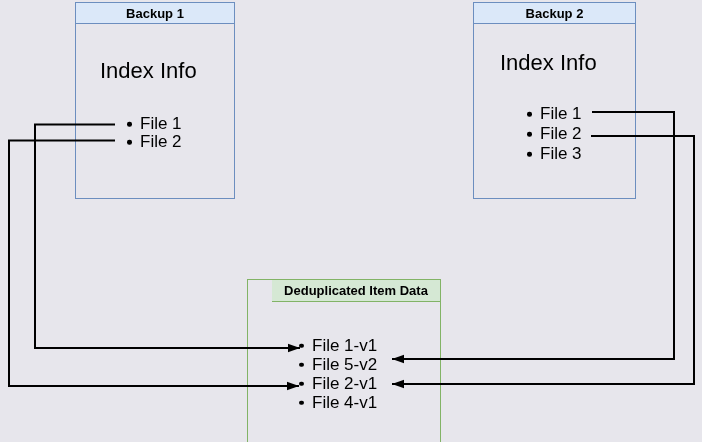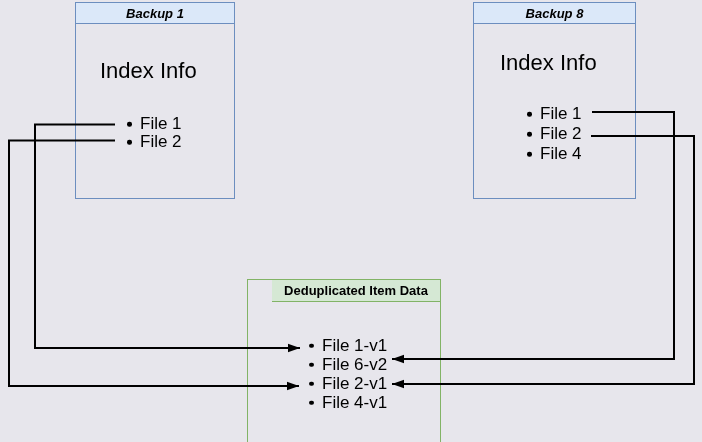--- a/index.html
+++ b/index.html
@@ -12,21 +12,21 @@
     --text:#000000;
   }
   html,body{margin:0;padding:0;}
   body{
     width:702px;height:442px;position:relative;overflow:hidden;
     background:var(--background);
     font-family:"Liberation Sans", sans-serif;
     color:var(--text);
   }
   .box{position:absolute;box-sizing:border-box;border:1.5px solid;background:transparent;}
-  .box.blue{border-color:var(--backup-border);font-style:italic;}
+  .box.blue{border-color:var(--backup-border);}
   .box.green{border-color:var(--dedup-border);}
   .box-header{
     box-sizing:border-box;height:21px;display:flex;align-items:center;justify-content:center;
     font-weight:bold;font-size:13px;border-bottom:1.5px solid;
   }
   .blue .box-header{background:var(--backup-header-fill);border-bottom-color:var(--backup-border);}
   .green .box-header{background:var(--dedup-header-fill);border-bottom-color:var(--dedup-border);height:22px;}
   #backup1-box{left:75px;top:2px;width:160px;height:197px;}
   #backup2-box{left:473px;top:2px;width:163px;height:197px;}
   #dedup-box{left:247px;top:279px;width:194px;height:205px;padding-left:24px;}
@@ -36,54 +36,54 @@
   ul.file-list{position:absolute;list-style:none;margin:0;padding:0;font-size:17px;}
   ul.file-list li{position:relative;padding-left:15px;display:flex;align-items:center;}
   ul.file-list li::before{
     content:"";position:absolute;left:2px;top:50%;transform:translateY(-50%);
     width:4.5px;height:4.5px;border-radius:50%;background:var(--text);
   }
   #backup1-list{left:125px;top:115px;}
   #backup1-list li{height:18px;}
   #backup2-list{left:525px;top:104px;}
   #backup2-list li{height:20px;}
-  #dedup-list{left:307px;top:336px;text-align:center;}
+  #dedup-list{left:297px;top:336px;text-align:center;}
   #dedup-list li{height:19px;}
   svg.connector-layer{position:absolute;left:0;top:0;pointer-events:none;}
   svg.connector-layer path.edge{fill:none;stroke:var(--arrow);stroke-width:2;}
   svg.connector-layer .arrowhead{fill:var(--arrow);}
 </style>
 </head>
 <body>
 
 <div class="box blue" id="backup1-box">
   <div class="box-header">Backup 1</div>
 </div>
 <div class="index-label" id="backup1-index">Index Info</div>
 <ul class="file-list" id="backup1-list">
   <li>File 1</li>
   <li>File 2</li>
 </ul>
 
 <div class="box blue" id="backup2-box">
-  <div class="box-header">Backup 8</div>
+  <div class="box-header">Backup 2</div>
 </div>
 <div class="index-label" id="backup2-index">Index Info</div>
 <ul class="file-list" id="backup2-list">
   <li>File 1</li>
   <li>File 2</li>
-  <li>File 4</li>
+  <li>File 3</li>
 </ul>
 
 <div class="box green" id="dedup-box">
   <div class="box-header">Deduplicated Item Data</div>
 </div>
 <ul class="file-list" id="dedup-list">
   <li>File 1-v1</li>
-  <li>File 6-v2</li>
+  <li>File 5-v2</li>
   <li>File 2-v1</li>
   <li>File 4-v1</li>
 </ul>
 
 <svg class="connector-layer" width="702" height="442" viewBox="0 0 702 442">
   <defs>
     <marker id="arrowhead" markerUnits="userSpaceOnUse" markerWidth="14" markerHeight="11" refX="12" refY="5" orient="auto">
       <path class="arrowhead" d="M0,0.8 L12,5 L0,9.2 Z"></path>
     </marker>
   </defs>

